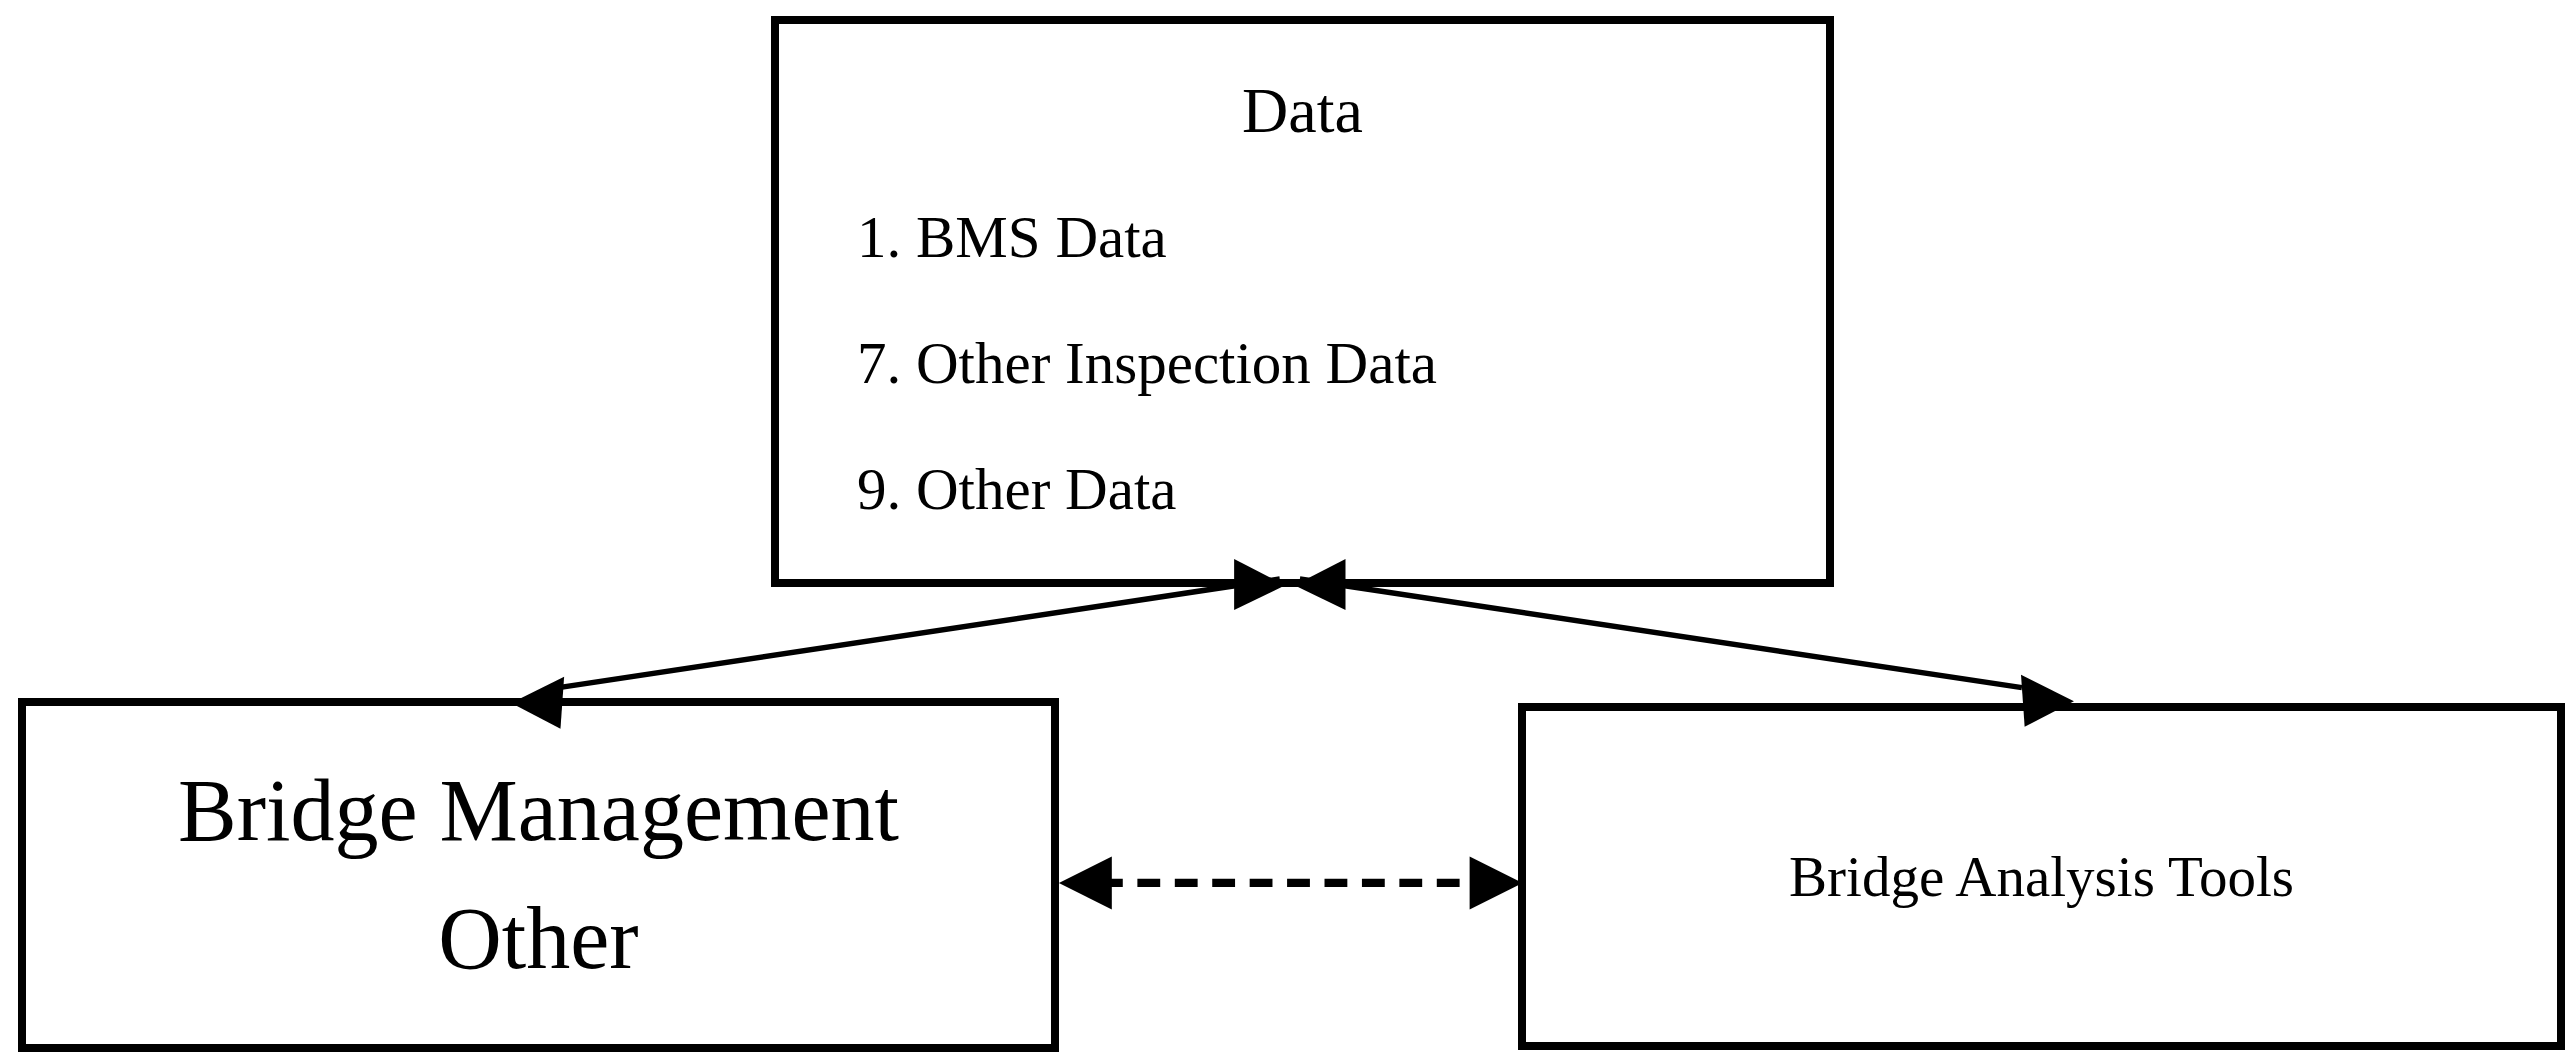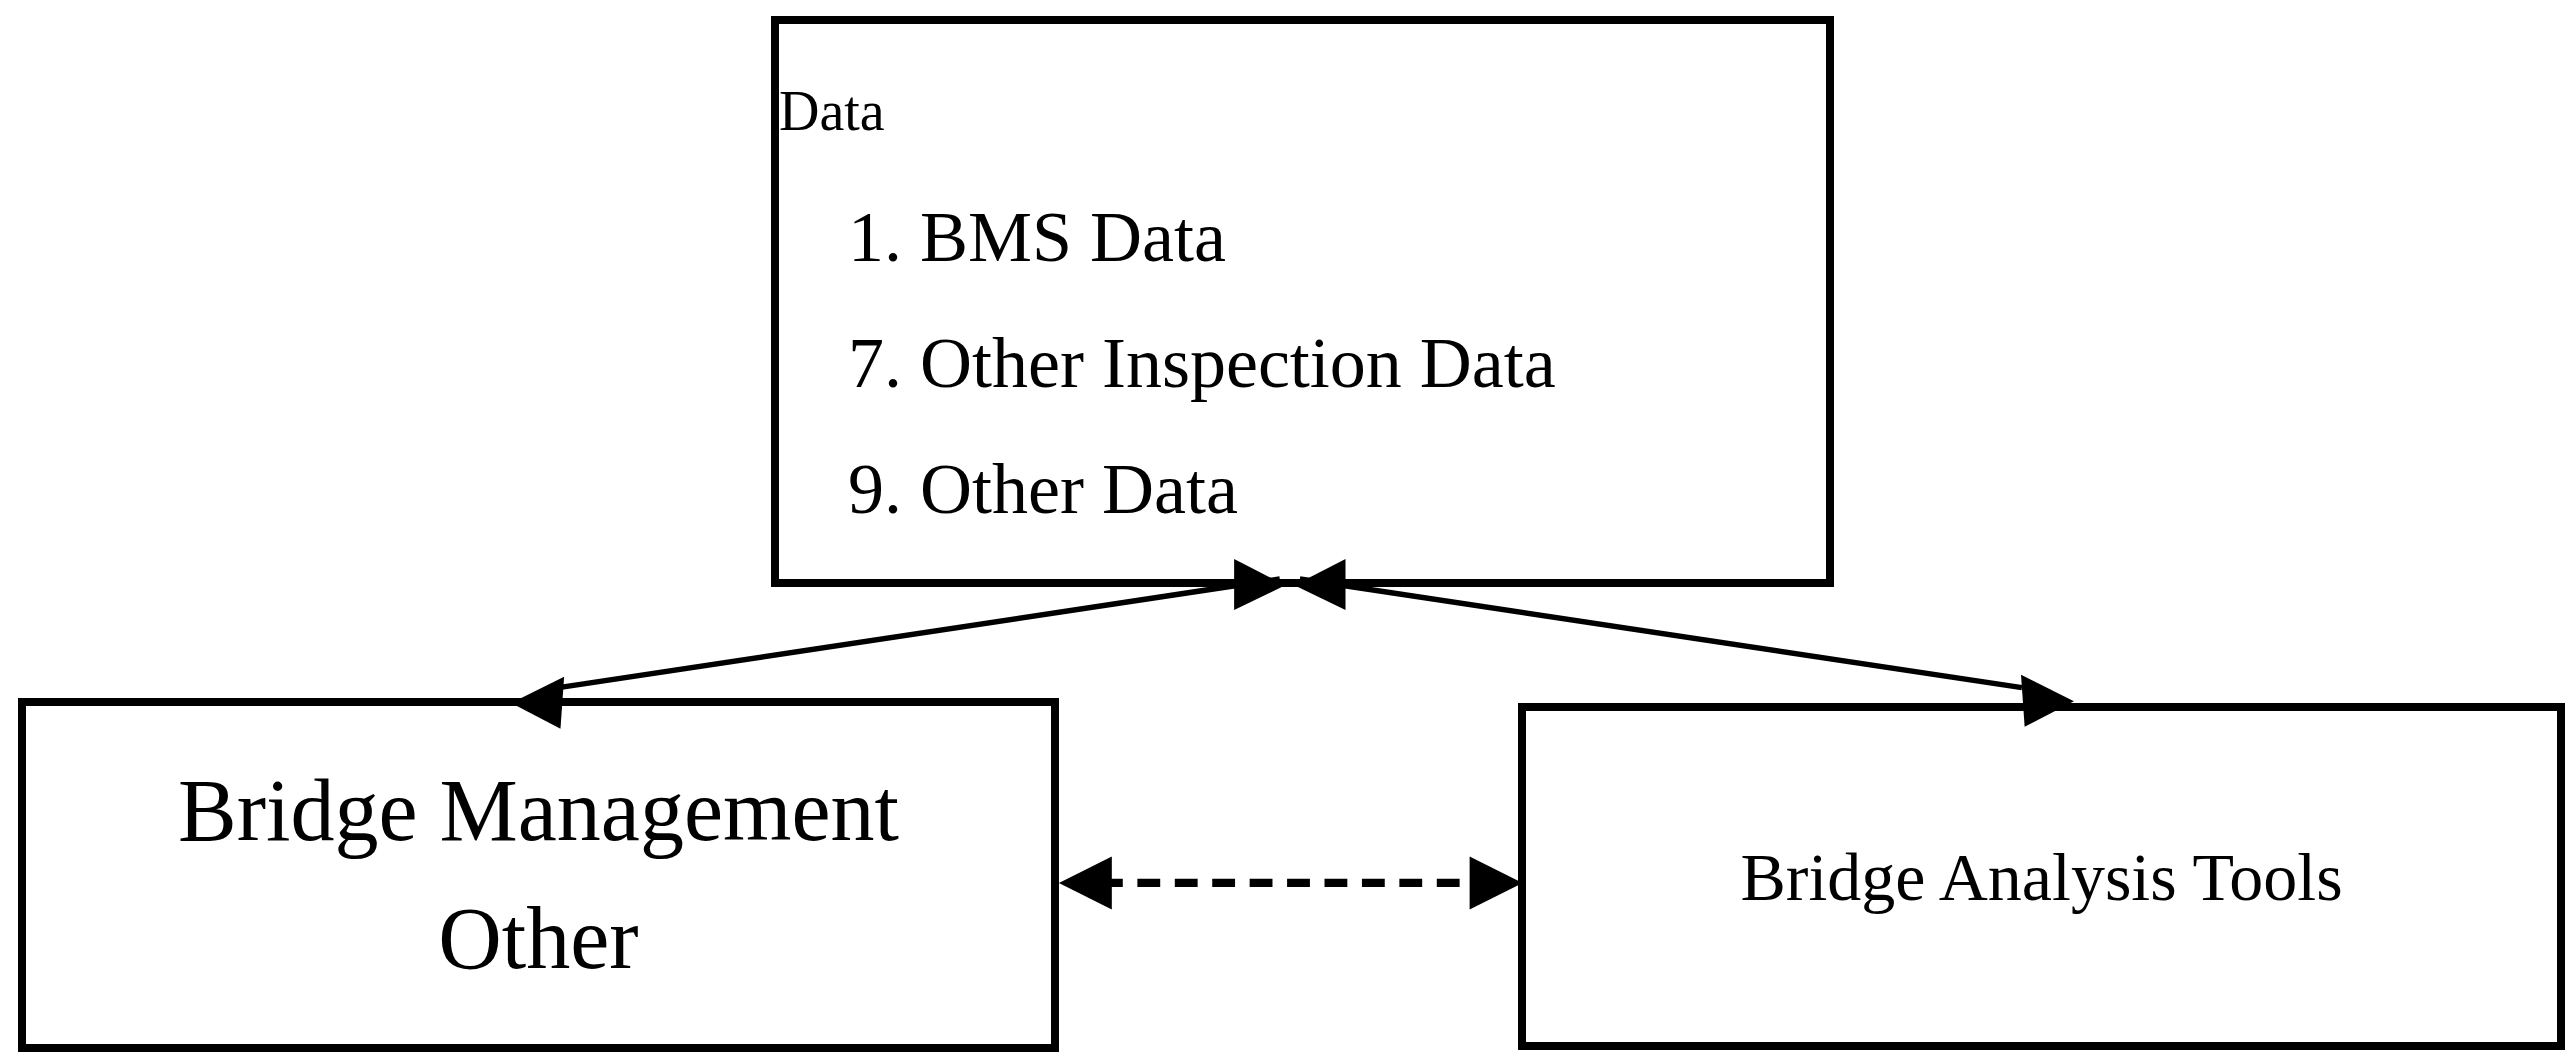--- a/index.html
+++ b/index.html
@@ -25,28 +25,27 @@
   .data-box {
     left: 771px;
     top: 15.5px;
     width: 1063px;
     height: 571px;
     padding-top: 24px;
     font-size: 88px;
     line-height: 126px;
   }
   .data-box .title-line {
-    text-align: left;
-    font-size: 56px;
+    text-align: center;
+    font-size: 64px;
   }
   .data-box .list-line {
-    padding-left: 53px;
-    font-size: 72px;
+    padding-left: 78px;
+    font-size: 59px;
     white-space: nowrap;
-    margin-left: 16px;
   }
   .bms-box {
     left: 18px;
     top: 698px;
     width: 1041px;
     height: 354px;
     display: flex;
     flex-direction: column;
     justify-content: center;
     align-items: center;
@@ -56,21 +55,21 @@
   }
   .analysis-box {
     left: 1518px;
     top: 703px;
     width: 1047px;
     height: 347px;
     display: flex;
     justify-content: center;
     align-items: center;
     text-align: center;
-    font-size: 68px;
+    font-size: 57px;
     line-height: 128px;
     white-space: nowrap;
   }
   .arrow-layer {
     position: absolute;
     left: 0;
     top: 0;
     width: 2576px;
     height: 1063px;
     pointer-events: none;

